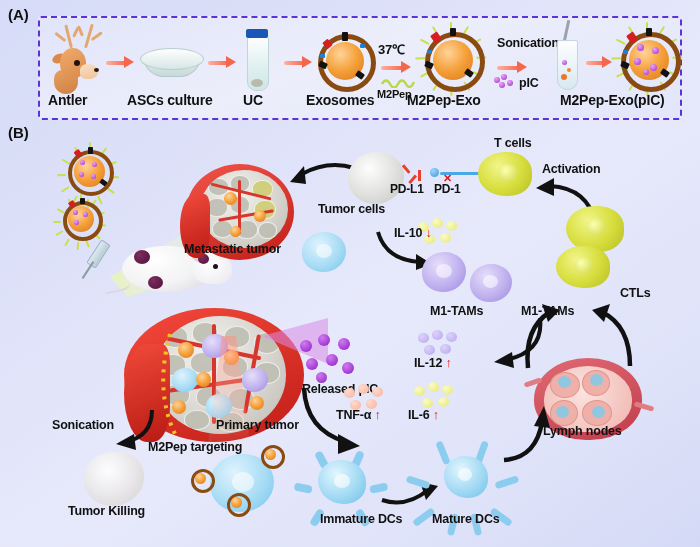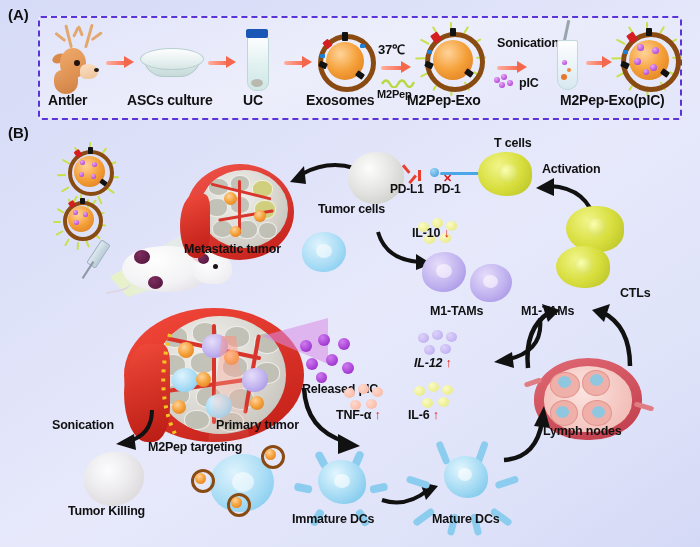--- a/index.html
+++ b/index.html
@@ -458,21 +458,21 @@
   </div>
   <div class="lbl md" style="left:574px;top:286px;margin-left:46px;">CTLs</div>
 
   <div style="position:absolute;left:418px;top:218px;width:42px;height:30px;">
     <div class="cyto yellow" style="left:0;top:4px;width:11px;height:10px;"></div>
     <div class="cyto yellow" style="left:14px;top:0;width:11px;height:10px;"></div>
     <div class="cyto yellow" style="left:28px;top:3px;width:11px;height:10px;"></div>
     <div class="cyto yellow" style="left:6px;top:16px;width:11px;height:10px;"></div>
     <div class="cyto yellow" style="left:22px;top:15px;width:11px;height:10px;"></div>
   </div>
-  <div class="lbl md" style="left:412px;top:226px;">
+  <div class="lbl md" style="left:394px;top:226px;">
     <span>IL-10</span>
     <span class="down-arrow">↓</span>
   </div>
 
   <svg class="arrow-blk" style="left:376px;top:228px;" width="64" height="44">
     <path d="M2 4 Q10 32 44 34" stroke="#111" stroke-width="4" fill="none"></path>
     <polygon points="40,26 56,36 40,42" fill="#111"></polygon>
   </svg>
 
   <div class="macro blue" style="left:302px;top:232px;width:44px;height:40px;">
@@ -487,21 +487,21 @@
   <div class="lbl md" style="left:430px;top:304px;">M1-TAMs</div>
   <div class="lbl md" style="left:521px;top:304px;">M1-TAMs</div>
 
   <div style="position:absolute;left:418px;top:330px;width:44px;height:28px;">
     <div class="cyto purple" style="left:0;top:3px;width:11px;height:10px;"></div>
     <div class="cyto purple" style="left:14px;top:0;width:11px;height:10px;"></div>
     <div class="cyto purple" style="left:28px;top:2px;width:11px;height:10px;"></div>
     <div class="cyto purple" style="left:6px;top:15px;width:11px;height:10px;"></div>
     <div class="cyto purple" style="left:22px;top:14px;width:11px;height:10px;"></div>
   </div>
-  <div class="lbl md" style="left:414px;top:356px;font-style:italic;">
+  <div class="lbl md" style="left:414px;top:356px;">
     <span>IL-12</span>
     <span class="up-arrow">↑</span>
   </div>
 
   <svg class="arrow-blk" style="left:488px;top:314px;" width="60" height="56">
     <path d="M52 4 Q56 38 18 46" stroke="#111" stroke-width="4" fill="none"></path>
     <polygon points="24,38 6,48 26,54" fill="#111"></polygon>
   </svg>
 
   <svg class="arrow-blk" style="left:508px;top:300px;" width="56" height="72">
@@ -635,21 +635,21 @@
   <div class="dc" style="left:304px;top:446px;width:80px;height:72px;">
     <div class="arm" style="left:18px;top:4px;width:8px;height:18px;transform:rotate(-28deg);"></div>
     <div class="arm" style="left:46px;top:4px;width:8px;height:18px;transform:rotate(24deg);"></div>
     <div class="arm" style="left:4px;top:26px;width:8px;height:18px;transform:rotate(-78deg);"></div>
     <div class="arm" style="left:62px;top:26px;width:8px;height:18px;transform:rotate(78deg);"></div>
     <div class="arm" style="left:14px;top:46px;width:8px;height:18px;transform:rotate(-148deg);"></div>
     <div class="arm" style="left:50px;top:46px;width:8px;height:18px;transform:rotate(150deg);"></div>
     <div class="soma" style="left:14px;top:14px;width:48px;height:44px;"></div>
     <div class="nuc" style="left:30px;top:28px;width:16px;height:14px;"></div>
   </div>
-  <div class="lbl md" style="left:292px;top:512px;">Immature DCs</div>
+  <div class="lbl md" style="left:320px;top:512px;">Immature DCs</div>
 
   <svg class="arrow-blk" style="left:380px;top:474px;" width="64" height="36">
     <path d="M2 26 Q26 34 48 16" stroke="#111" stroke-width="4" fill="none"></path>
     <polygon points="40,8 58,12 46,26" fill="#111"></polygon>
   </svg>
 
   <div class="dc" style="left:424px;top:440px;width:86px;height:78px;">
     <div class="arm" style="left:20px;top:0px;width:7px;height:24px;transform:rotate(-22deg);"></div>
     <div class="arm" style="left:50px;top:0px;width:7px;height:24px;transform:rotate(20deg);"></div>
     <div class="arm" style="left:2px;top:22px;width:7px;height:24px;transform:rotate(-72deg);"></div>

